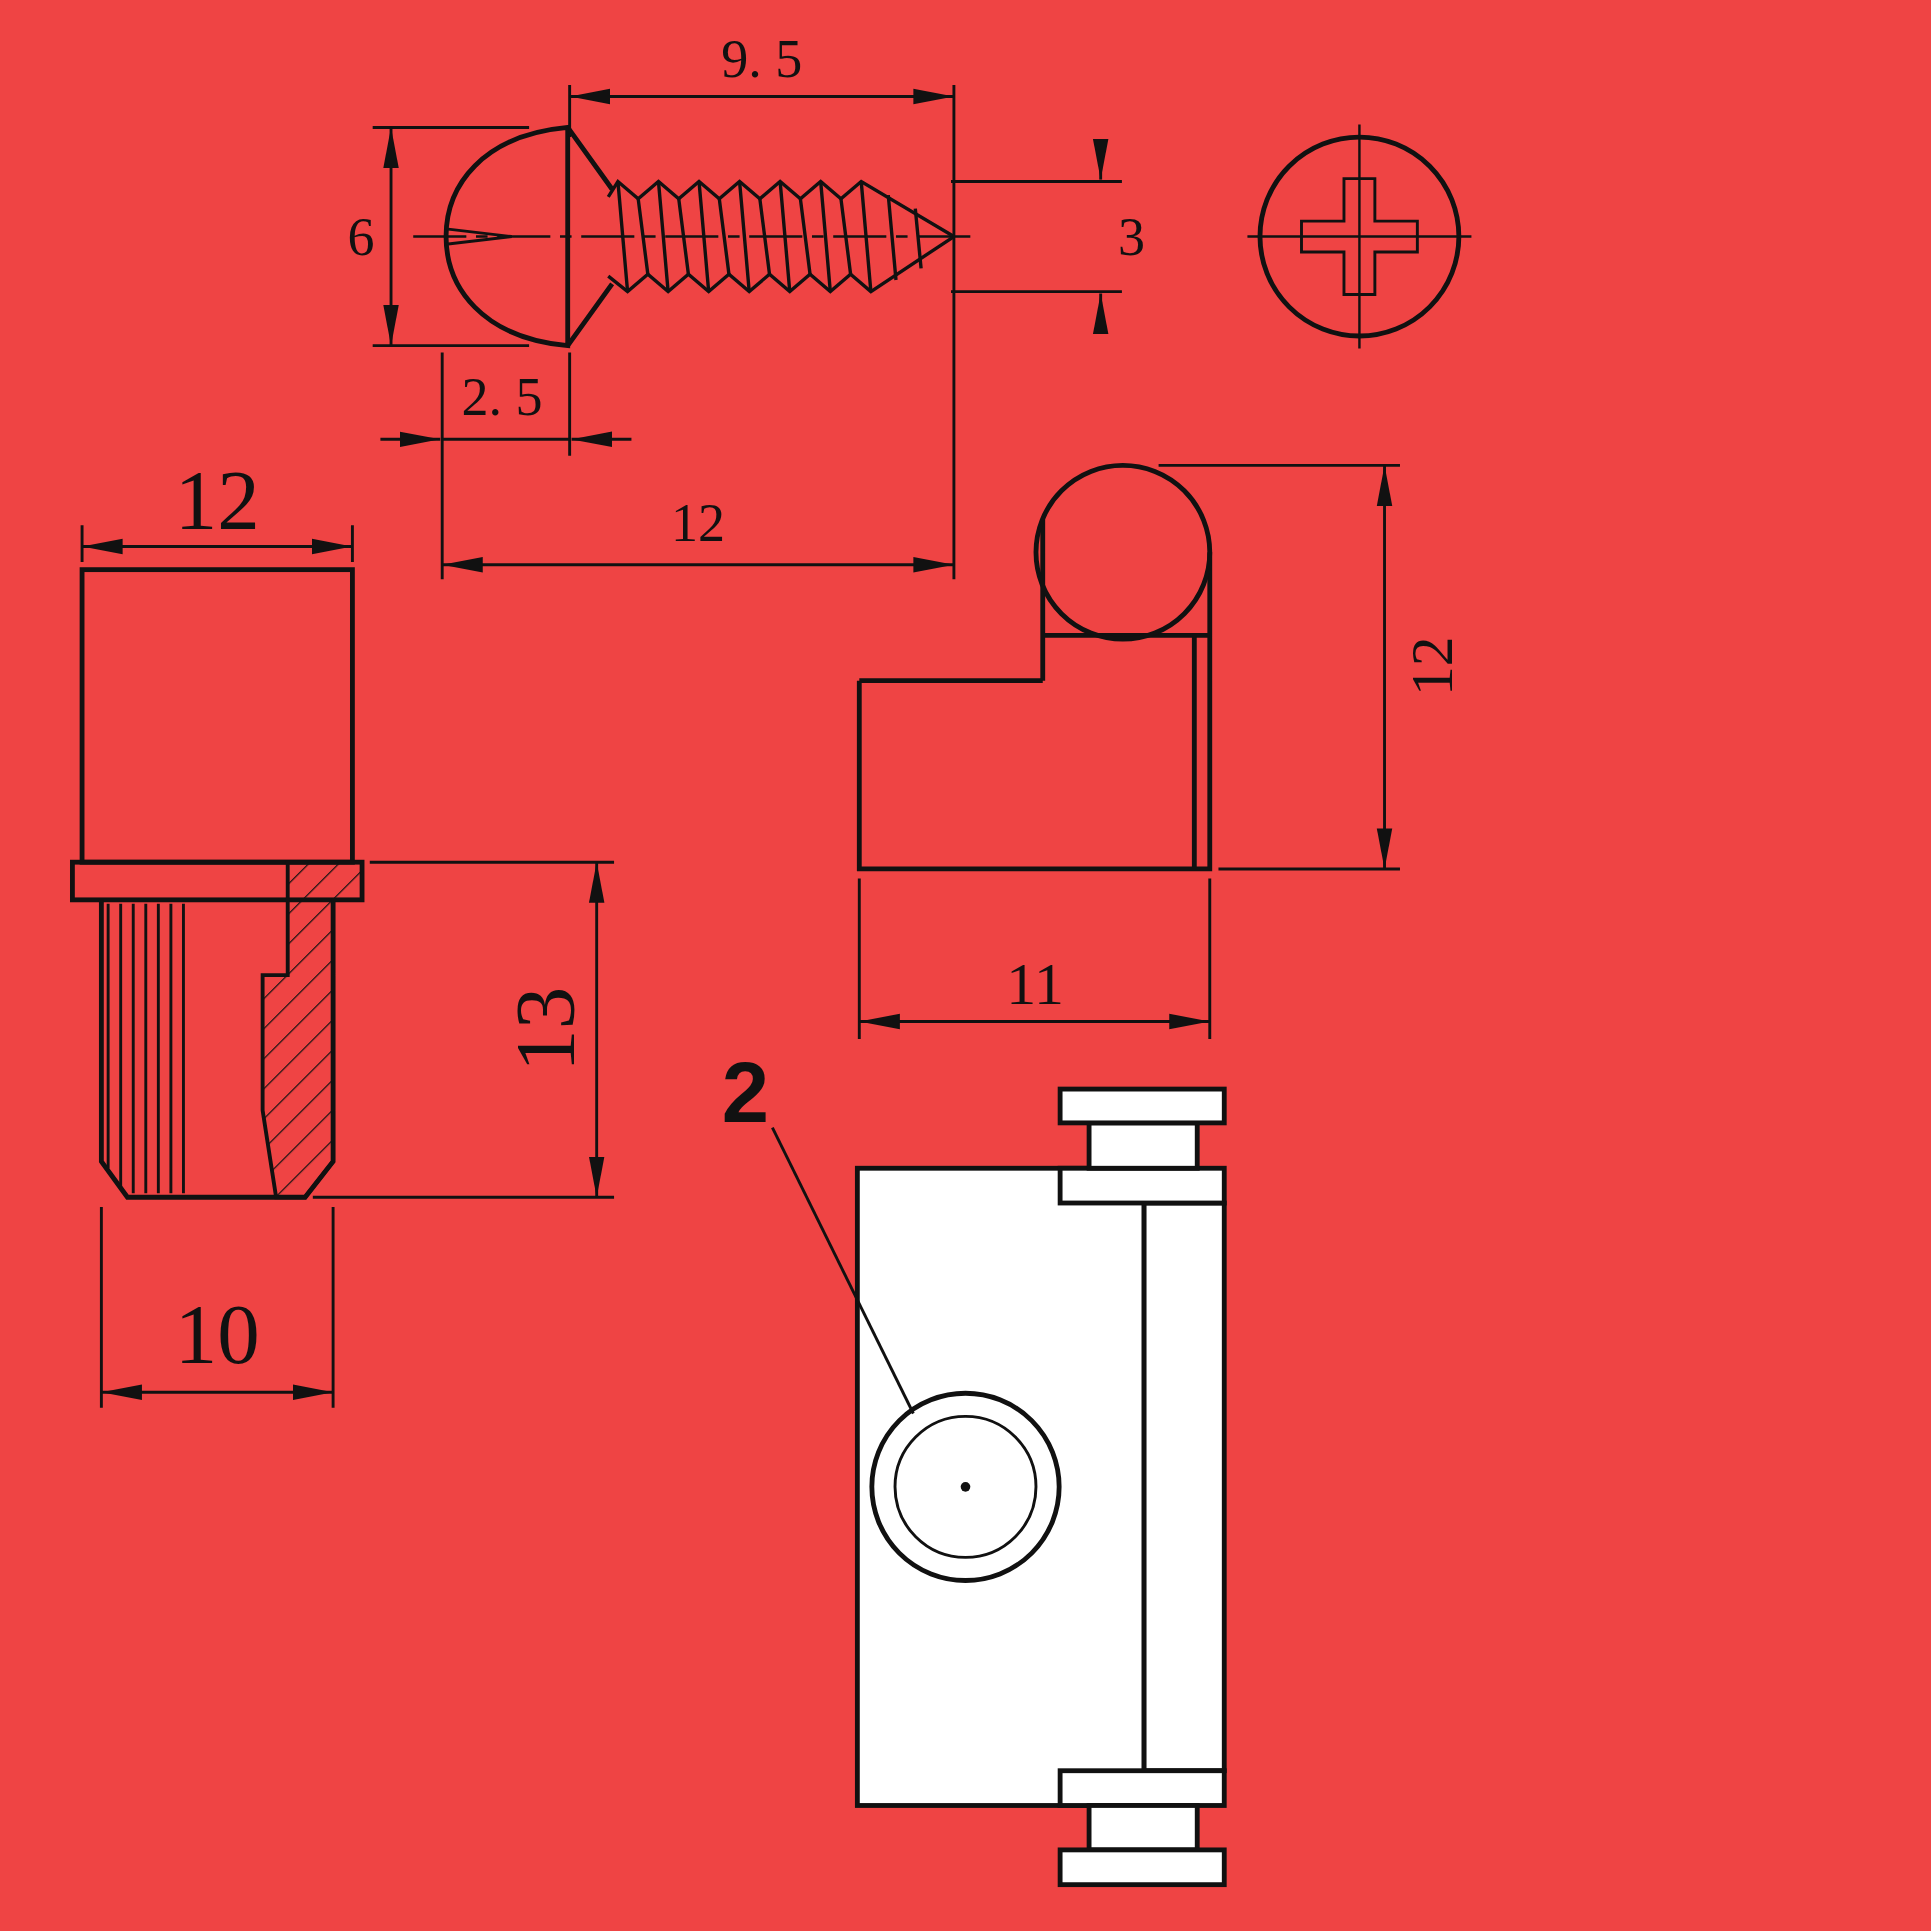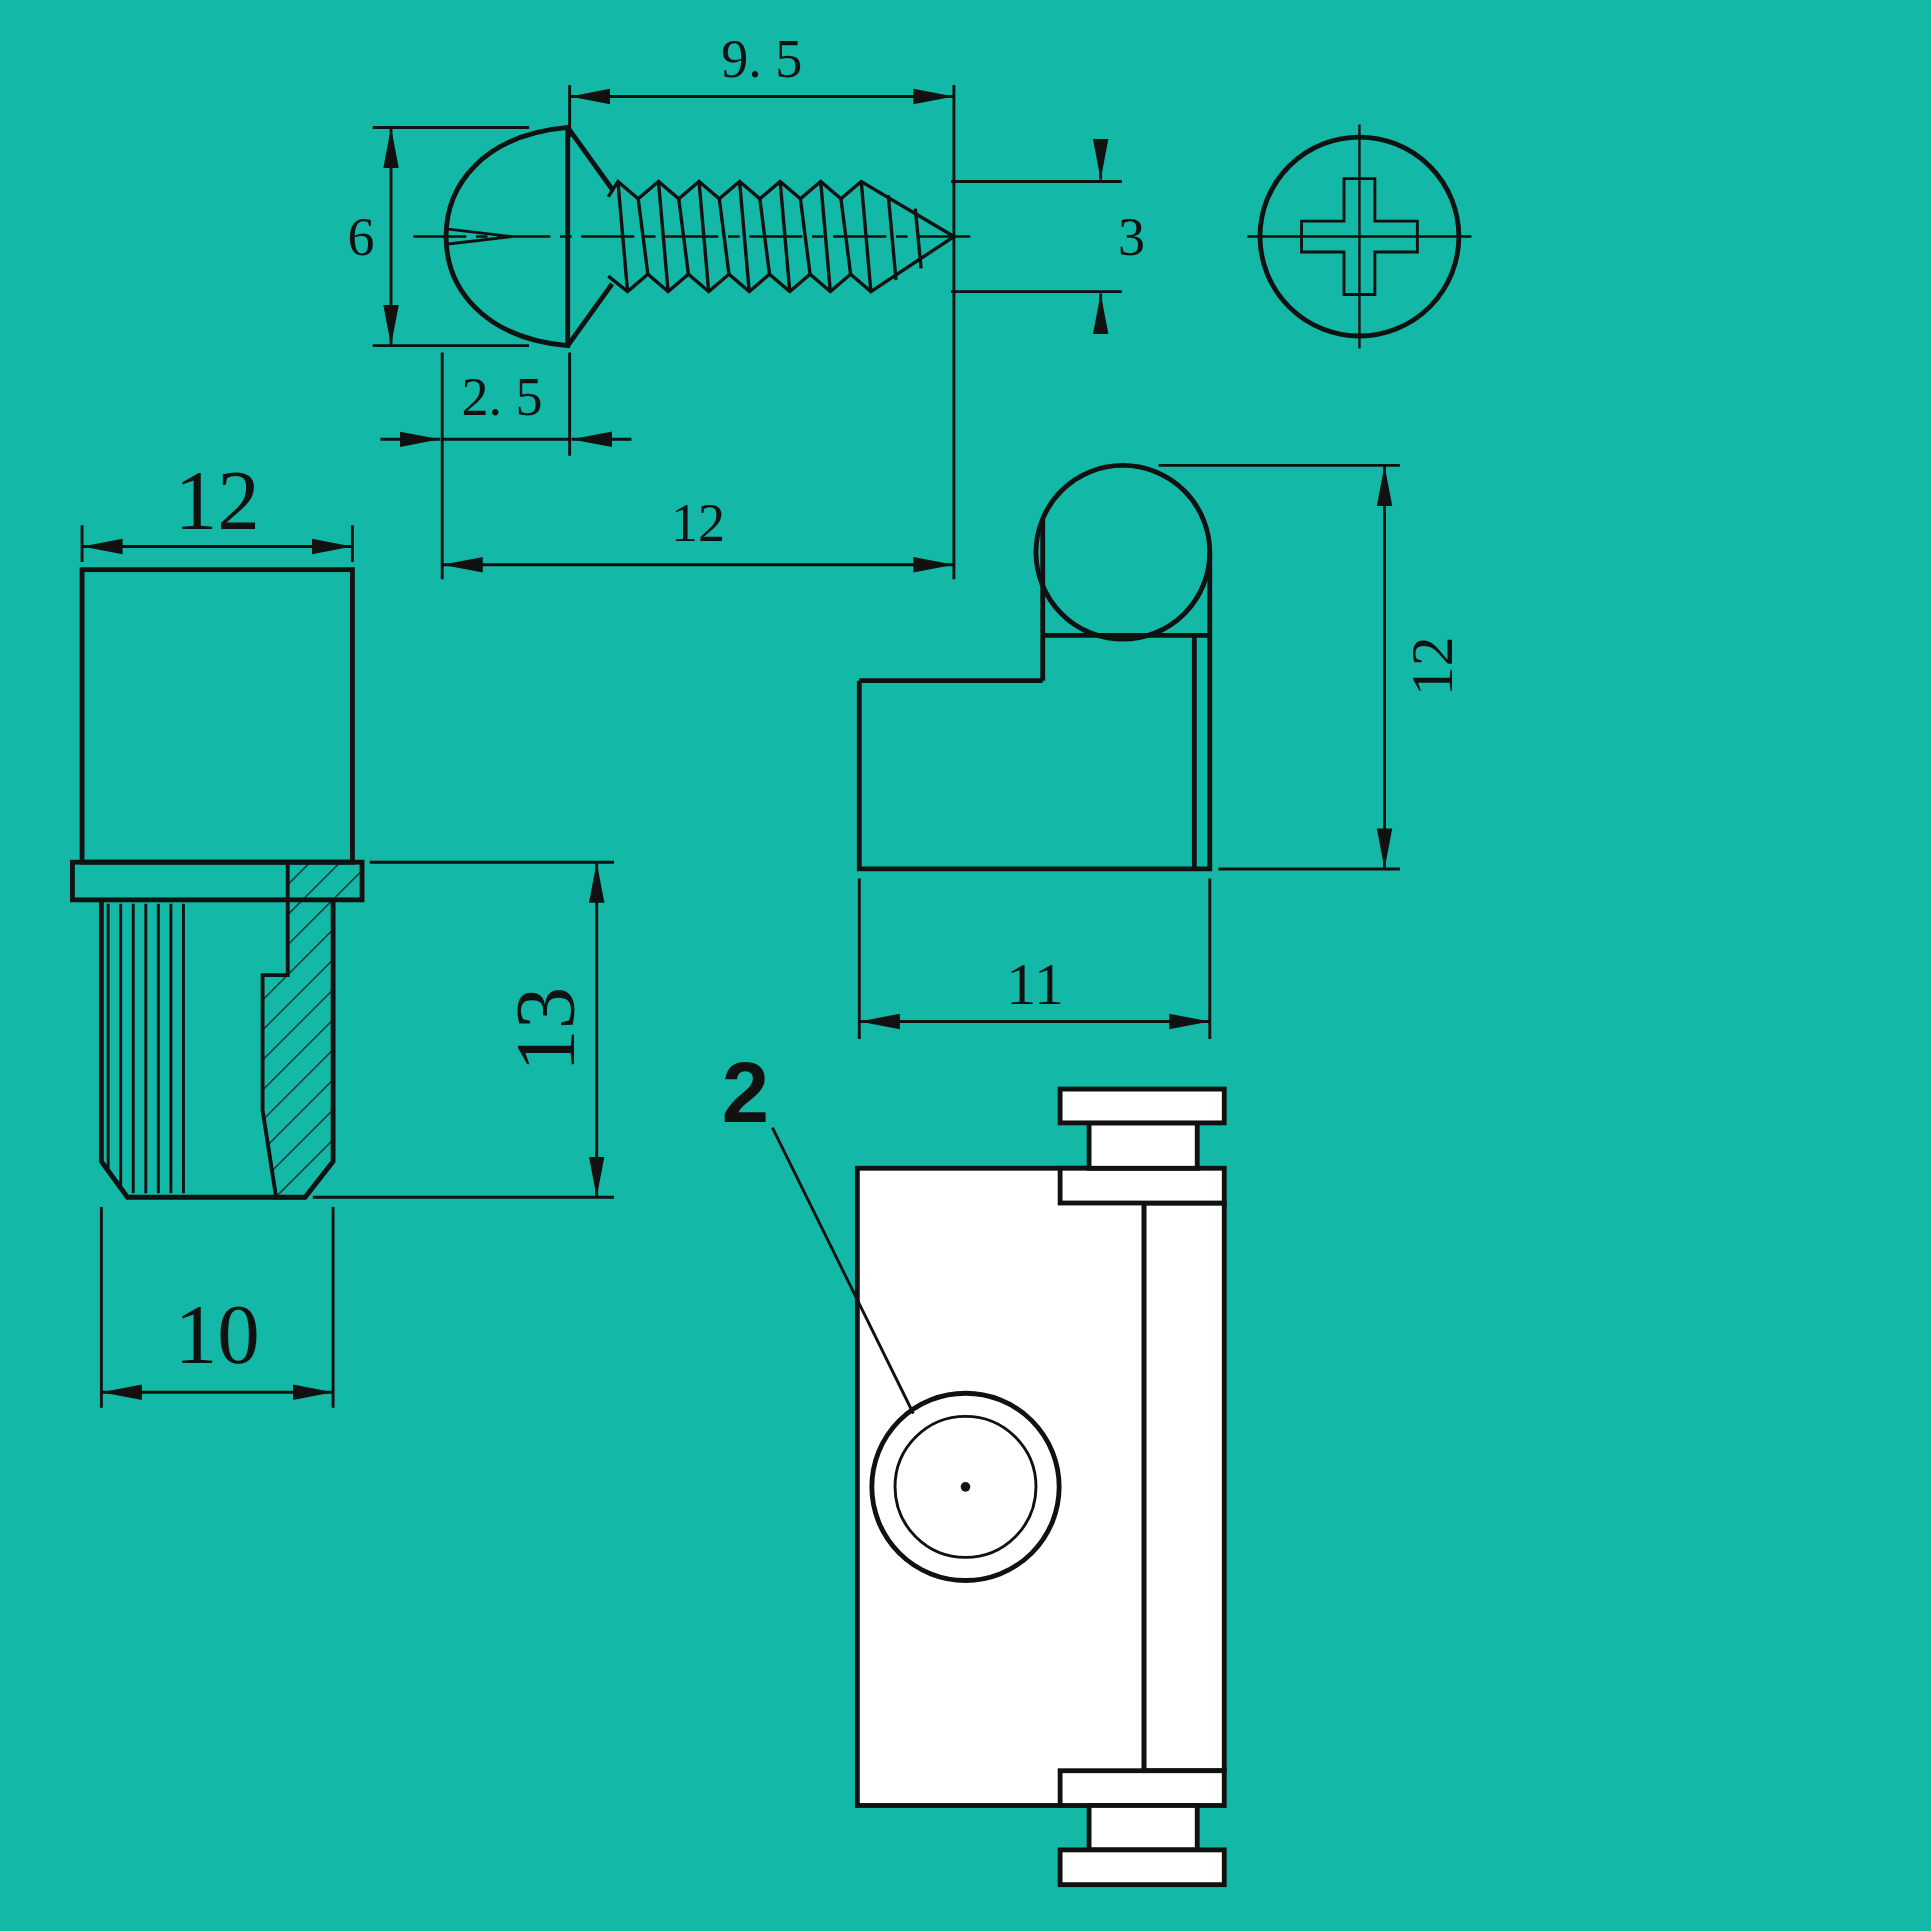--- a/index.html
+++ b/index.html
@@ -1,16 +1,16 @@
 <!DOCTYPE html>
 <html><head>
 <meta charset="utf-8">
 <style>
   html,body{margin:0;padding:0;background:#ffffff;}
-  .canvas{width:1931px;height:1931px;position:relative;background:#14b8a6;overflow:hidden;}
+  .canvas{width:1931px;height:1931px;position:relative;background:#ef4444;overflow:hidden;}
   svg{display:block;}
   text{fill:#111111;font-family:"Liberation Serif","DejaVu Serif",serif;}
   .dim-text{font-size:56px;}
   .dim-text-big{font-size:88px;}
   .dim-text-med{font-size:62px;}
   .part-label{font-size:88px;font-weight:bold;font-family:"Liberation Sans","DejaVu Sans",sans-serif;}
   .outline{stroke:#111111;stroke-width:5;fill:none;stroke-linejoin:miter;stroke-linecap:butt;}
   .outline-f{stroke:#111111;stroke-width:5;fill:#ffffff;stroke-linejoin:miter;}
   .thin{stroke:#111111;stroke-width:3;fill:none;}
   .thread{stroke:#111111;stroke-width:3.5;fill:none;}

